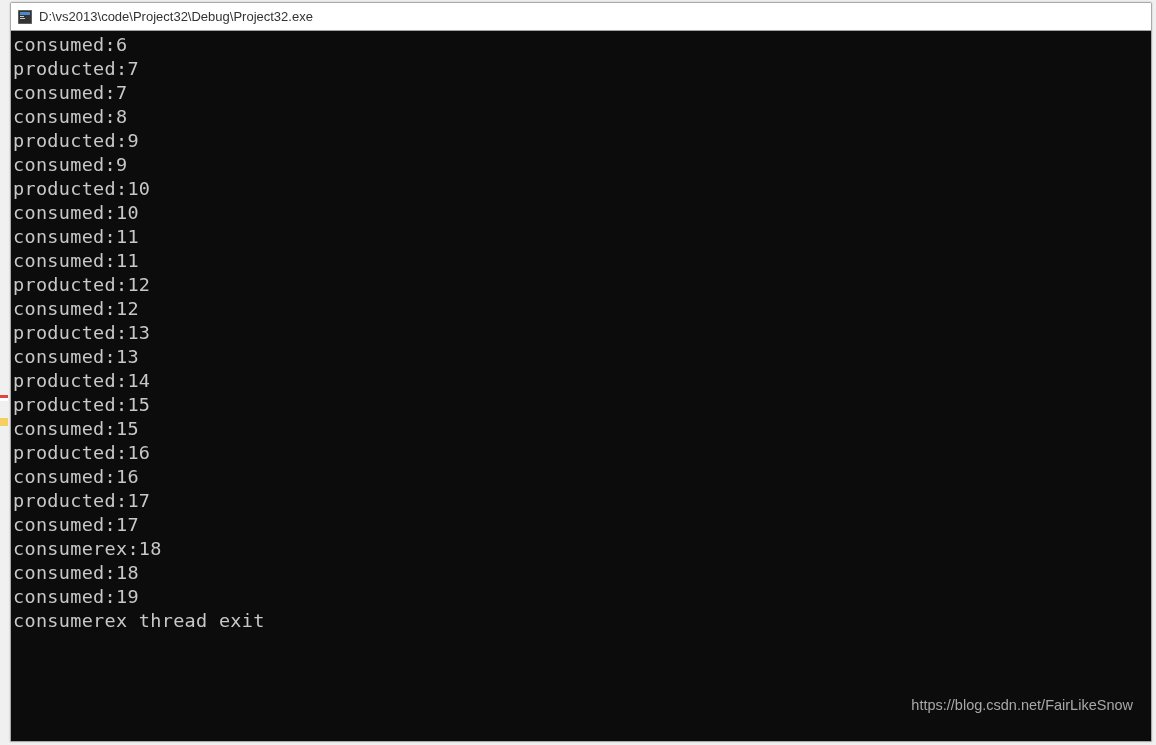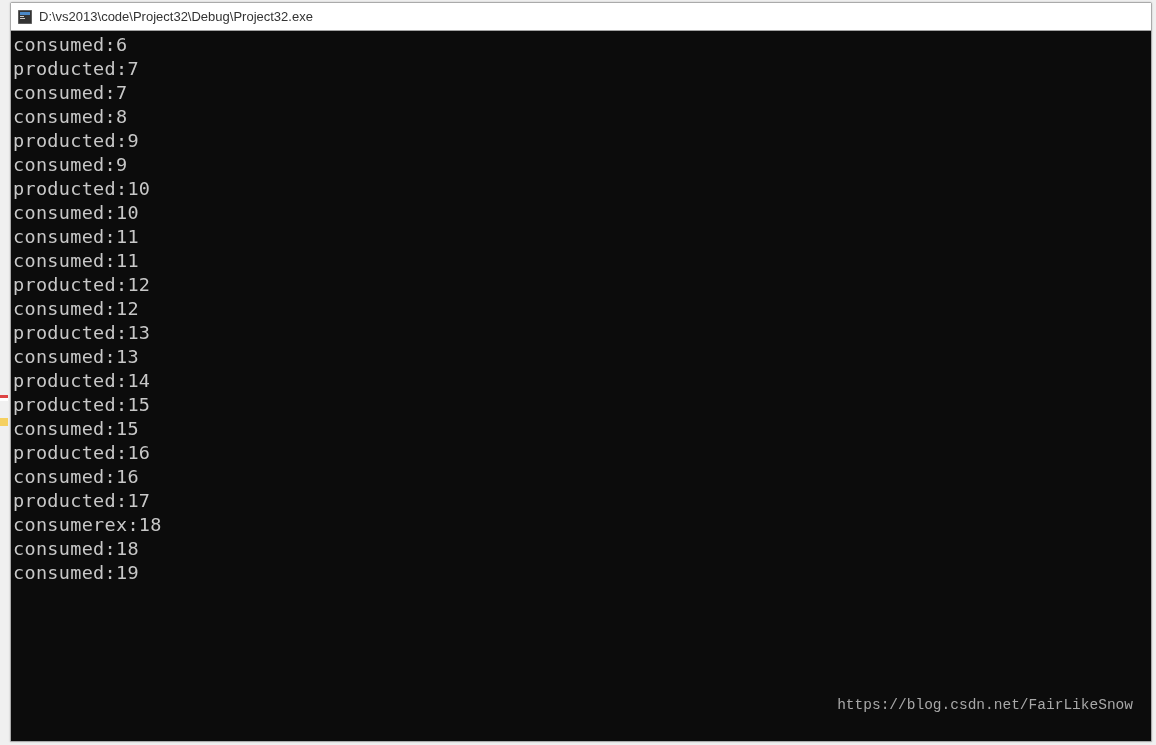--- a/index.html
+++ b/index.html
@@ -68,21 +68,21 @@
       color: #c8c8c8;
       white-space: pre;
       letter-spacing: 0.3px;
     }
     .watermark {
       position: absolute;
       right: 18px;
       bottom: 28px;
       color: #b9b9b9;
       font-size: 14.5px;
-      font-family: Liberation Mono, monospace;
+      font-family: Liberation Sans, sans-serif;
       opacity: 0.9;
     }
     .side-marker {
       position: absolute;
       left: 0;
       width: 8px;
       background: #f0f0f0;
     }
     .side-marker.red {
       top: 395px;
@@ -128,19 +128,21 @@
         <div class="console-line">producted:12</div>
         <div class="console-line">consumed:12</div>
         <div class="console-line">producted:13</div>
         <div class="console-line">consumed:13</div>
         <div class="console-line">producted:14</div>
         <div class="console-line">producted:15</div>
         <div class="console-line">consumed:15</div>
         <div class="console-line">producted:16</div>
         <div class="console-line">consumed:16</div>
         <div class="console-line">producted:17</div>
+        <div class="console-line">consumed:17</div>
         <div class="console-line">consumerex:18</div>
         <div class="console-line">consumed:18</div>
         <div class="console-line">consumed:19</div>
+        <div class="console-line">consumerex thread exit</div>
       </div>
     <div class="watermark">https://blog.csdn.net/FairLikeSnow</div>
   </div>
 </div>
 
 </body></html>

